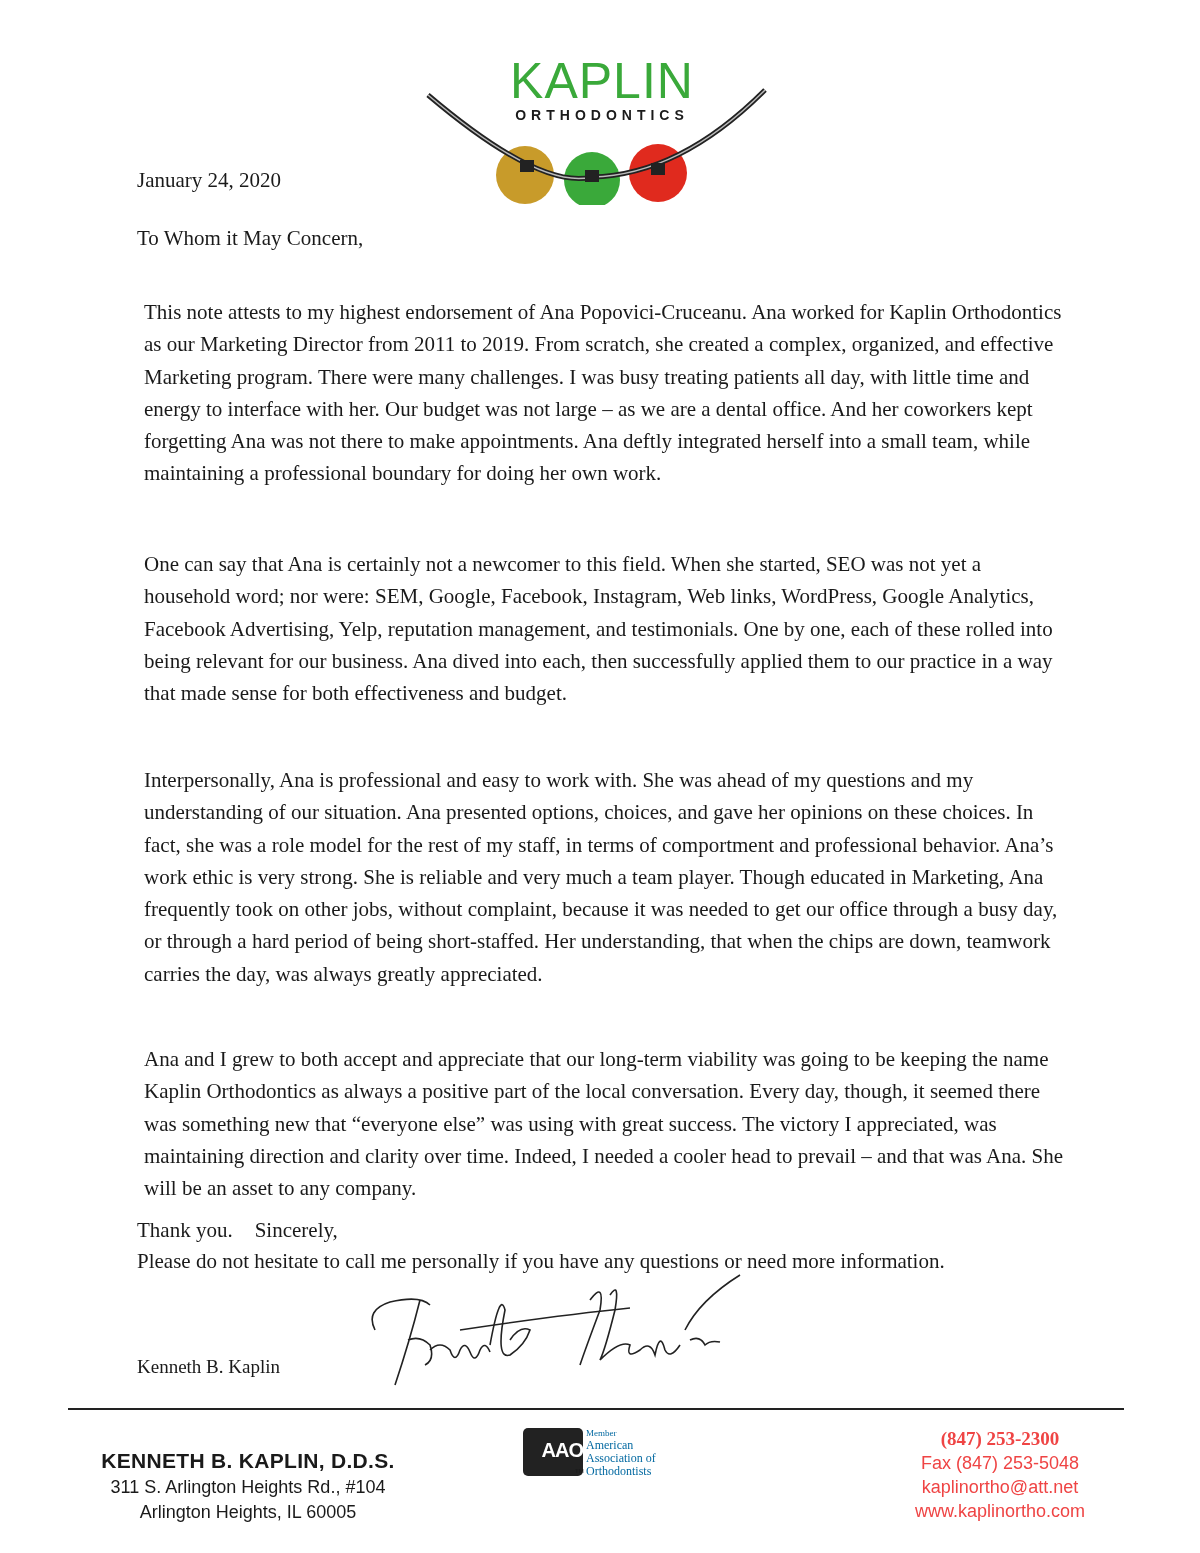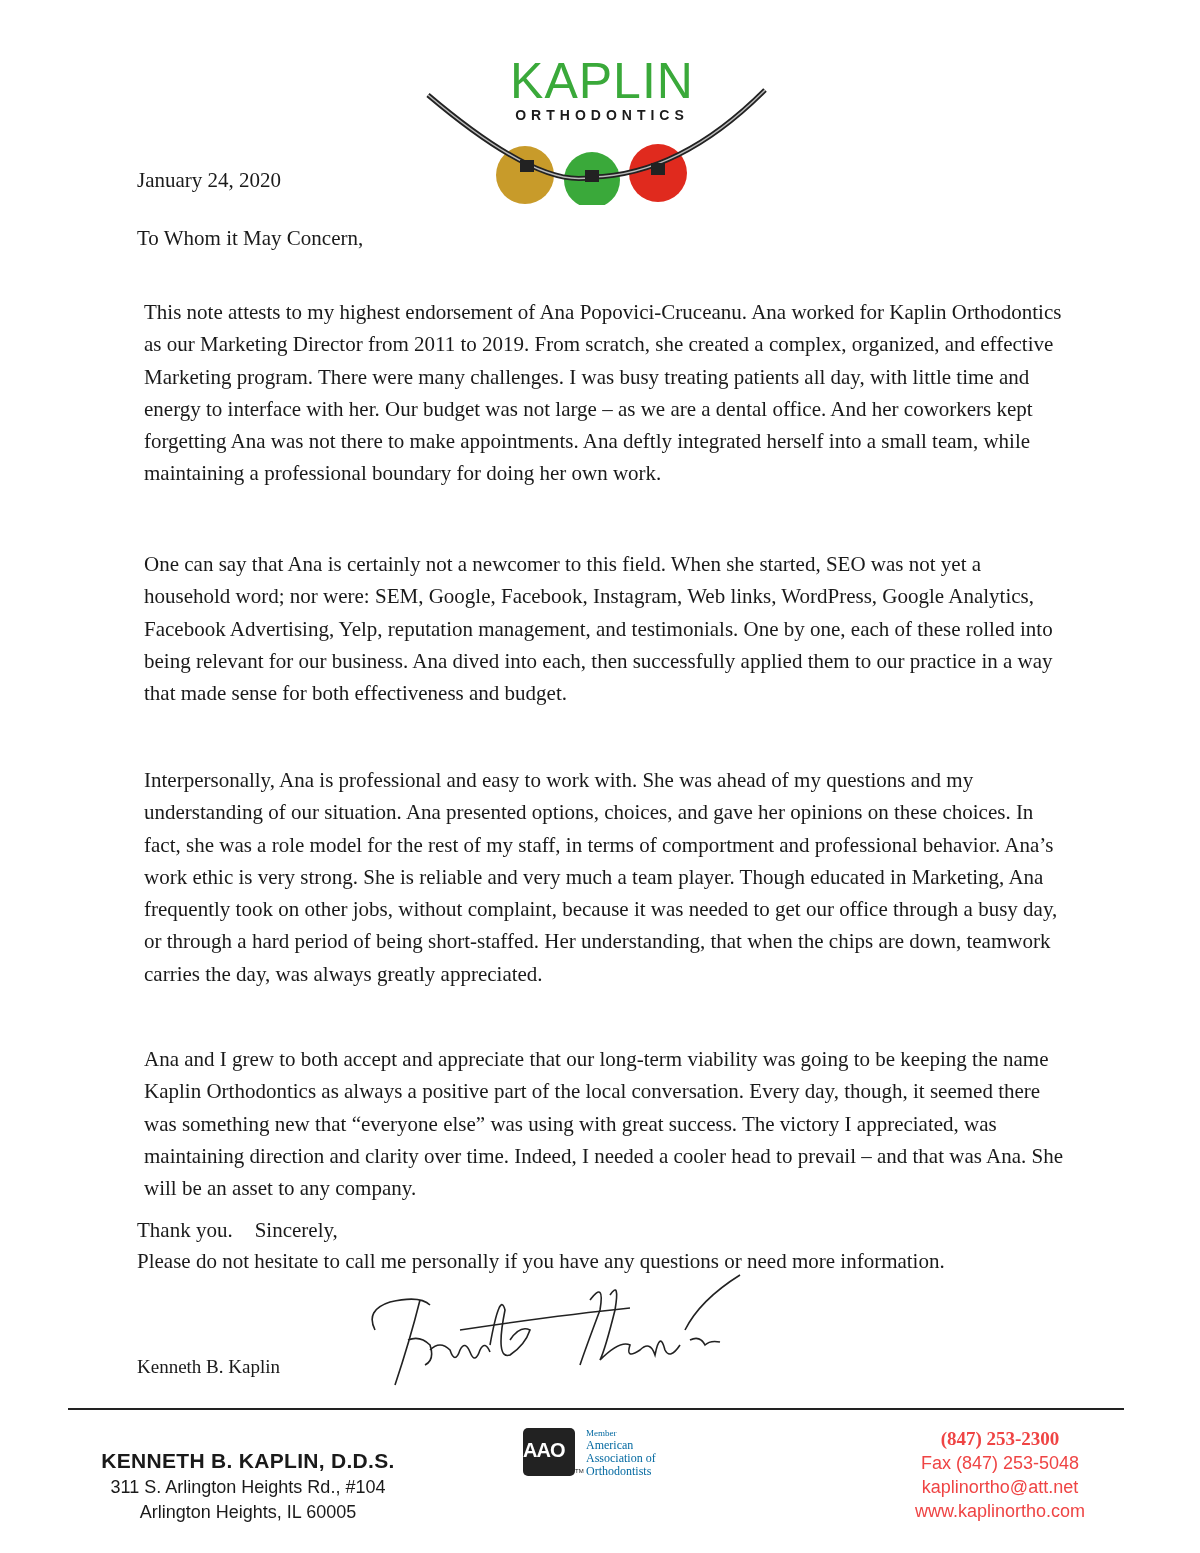--- a/index.html
+++ b/index.html
@@ -31,21 +31,21 @@
     .rule { position: absolute; left: 68px; top: 1408px; width: 1056px; height: 2px; background: #222; }
 
     .f-left { position: absolute; left: 68px; top: 1420px; width: 360px; text-align: center;
               font-family: "Liberation Sans", sans-serif; color: #1a1a1a; margin-top: 27px; }
     .f-left .name { font-weight: bold; font-size: 21px; line-height: 28px; letter-spacing: 0.3px; }
     .f-left .addr { font-size: 18px; line-height: 25px; }
 
     .aao { position: absolute; left: 523px; top: 1428px; height: 60px; }
     .aao-badge { position: absolute; left: 0; top: 0; width: 52px; height: 48px; background: #222;
                  border-radius: 5px; color: #fff; font-family: "Liberation Sans", sans-serif;
-                 font-weight: bold; font-size: 20px; text-align: left; line-height: 44px; letter-spacing: -1px; }
+                 font-weight: bold; font-size: 20px; text-align: right; line-height: 44px; letter-spacing: -1px; padding-left: 8px; }
     .aao-tm { position: absolute; left: 52px; top: 40px; font-size: 6px; font-family: "Liberation Sans", sans-serif; }
     .aao-text { position: absolute; left: 63px; top: 0px; font-family: Liberation Serif, serif;
                 color: #0369a1; white-space: nowrap; }
     .aao-text .member { font-size: 9px; line-height: 11px; }
     .aao-text .org { font-size: 12px; line-height: 13px; }
 
     .f-right { position: absolute; left: 890px; top: 1426px; width: 220px; text-align: center;
                font-family: "Liberation Sans", sans-serif; color: #ef4444; }
     .f-right .phone { font-weight: bold; font-size: 19px; line-height: 25px; font-family: "Liberation Serif", serif; }
     .f-right .line { font-size: 18px; line-height: 24px; }

